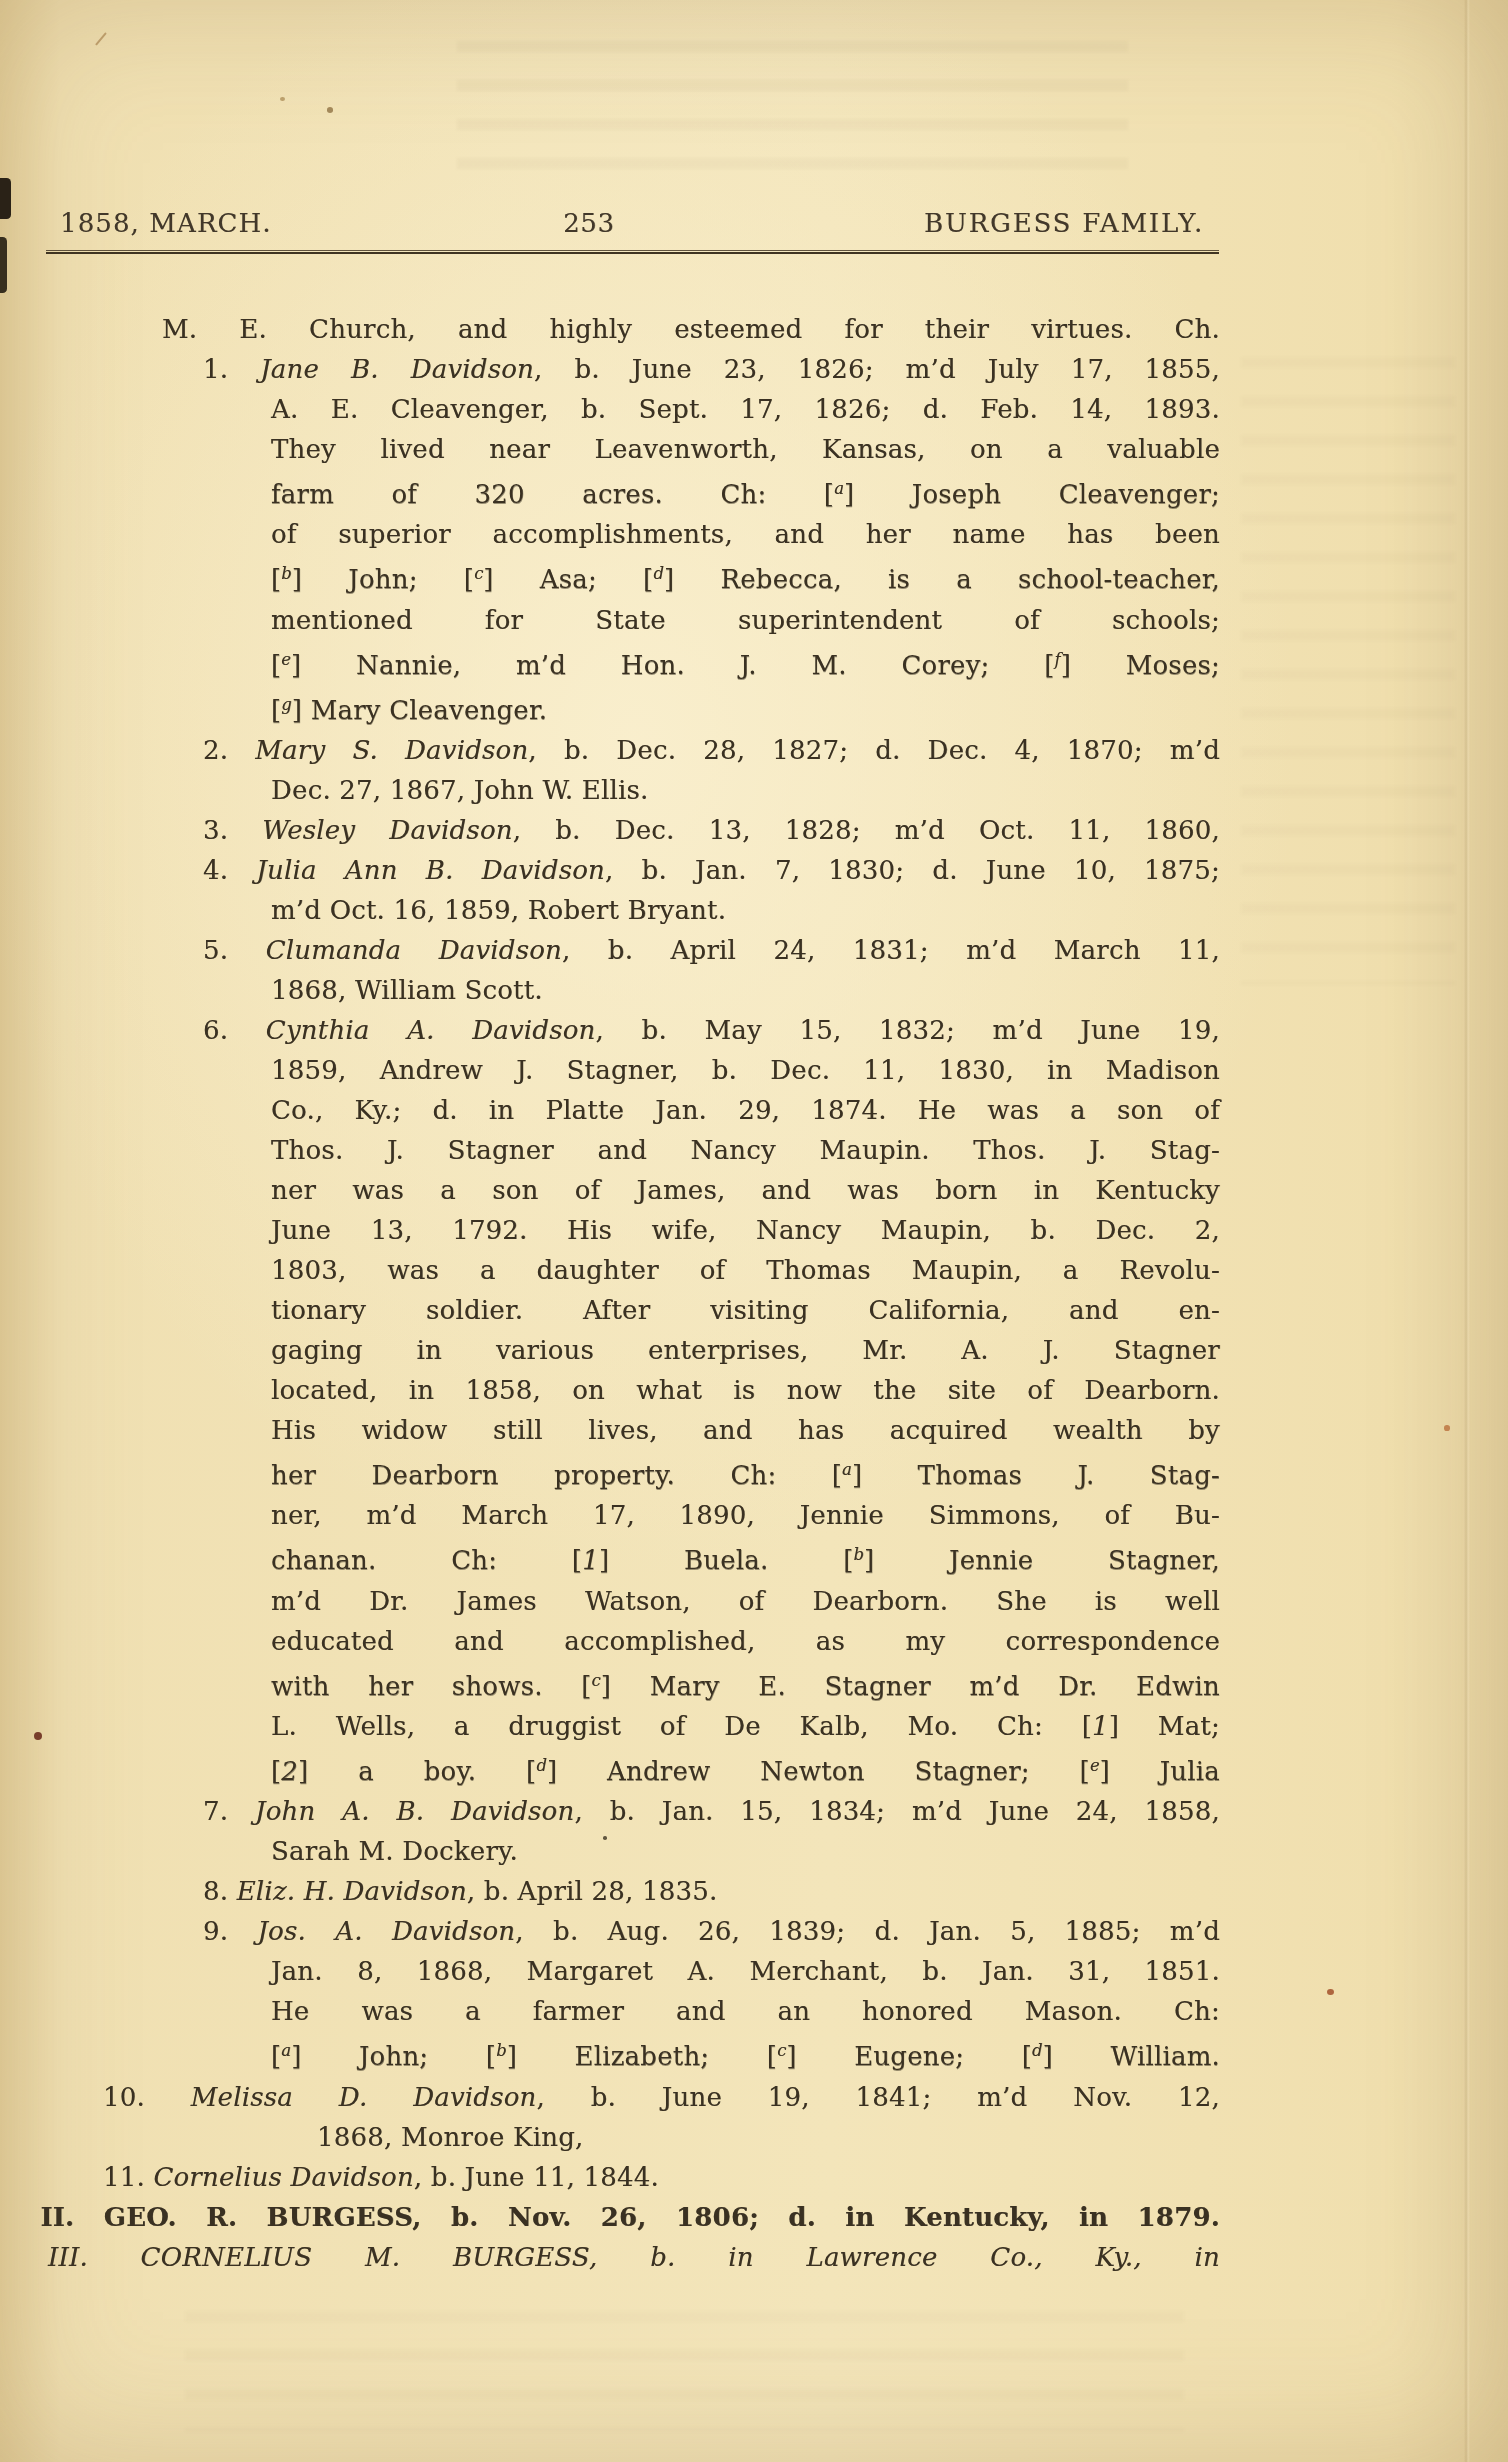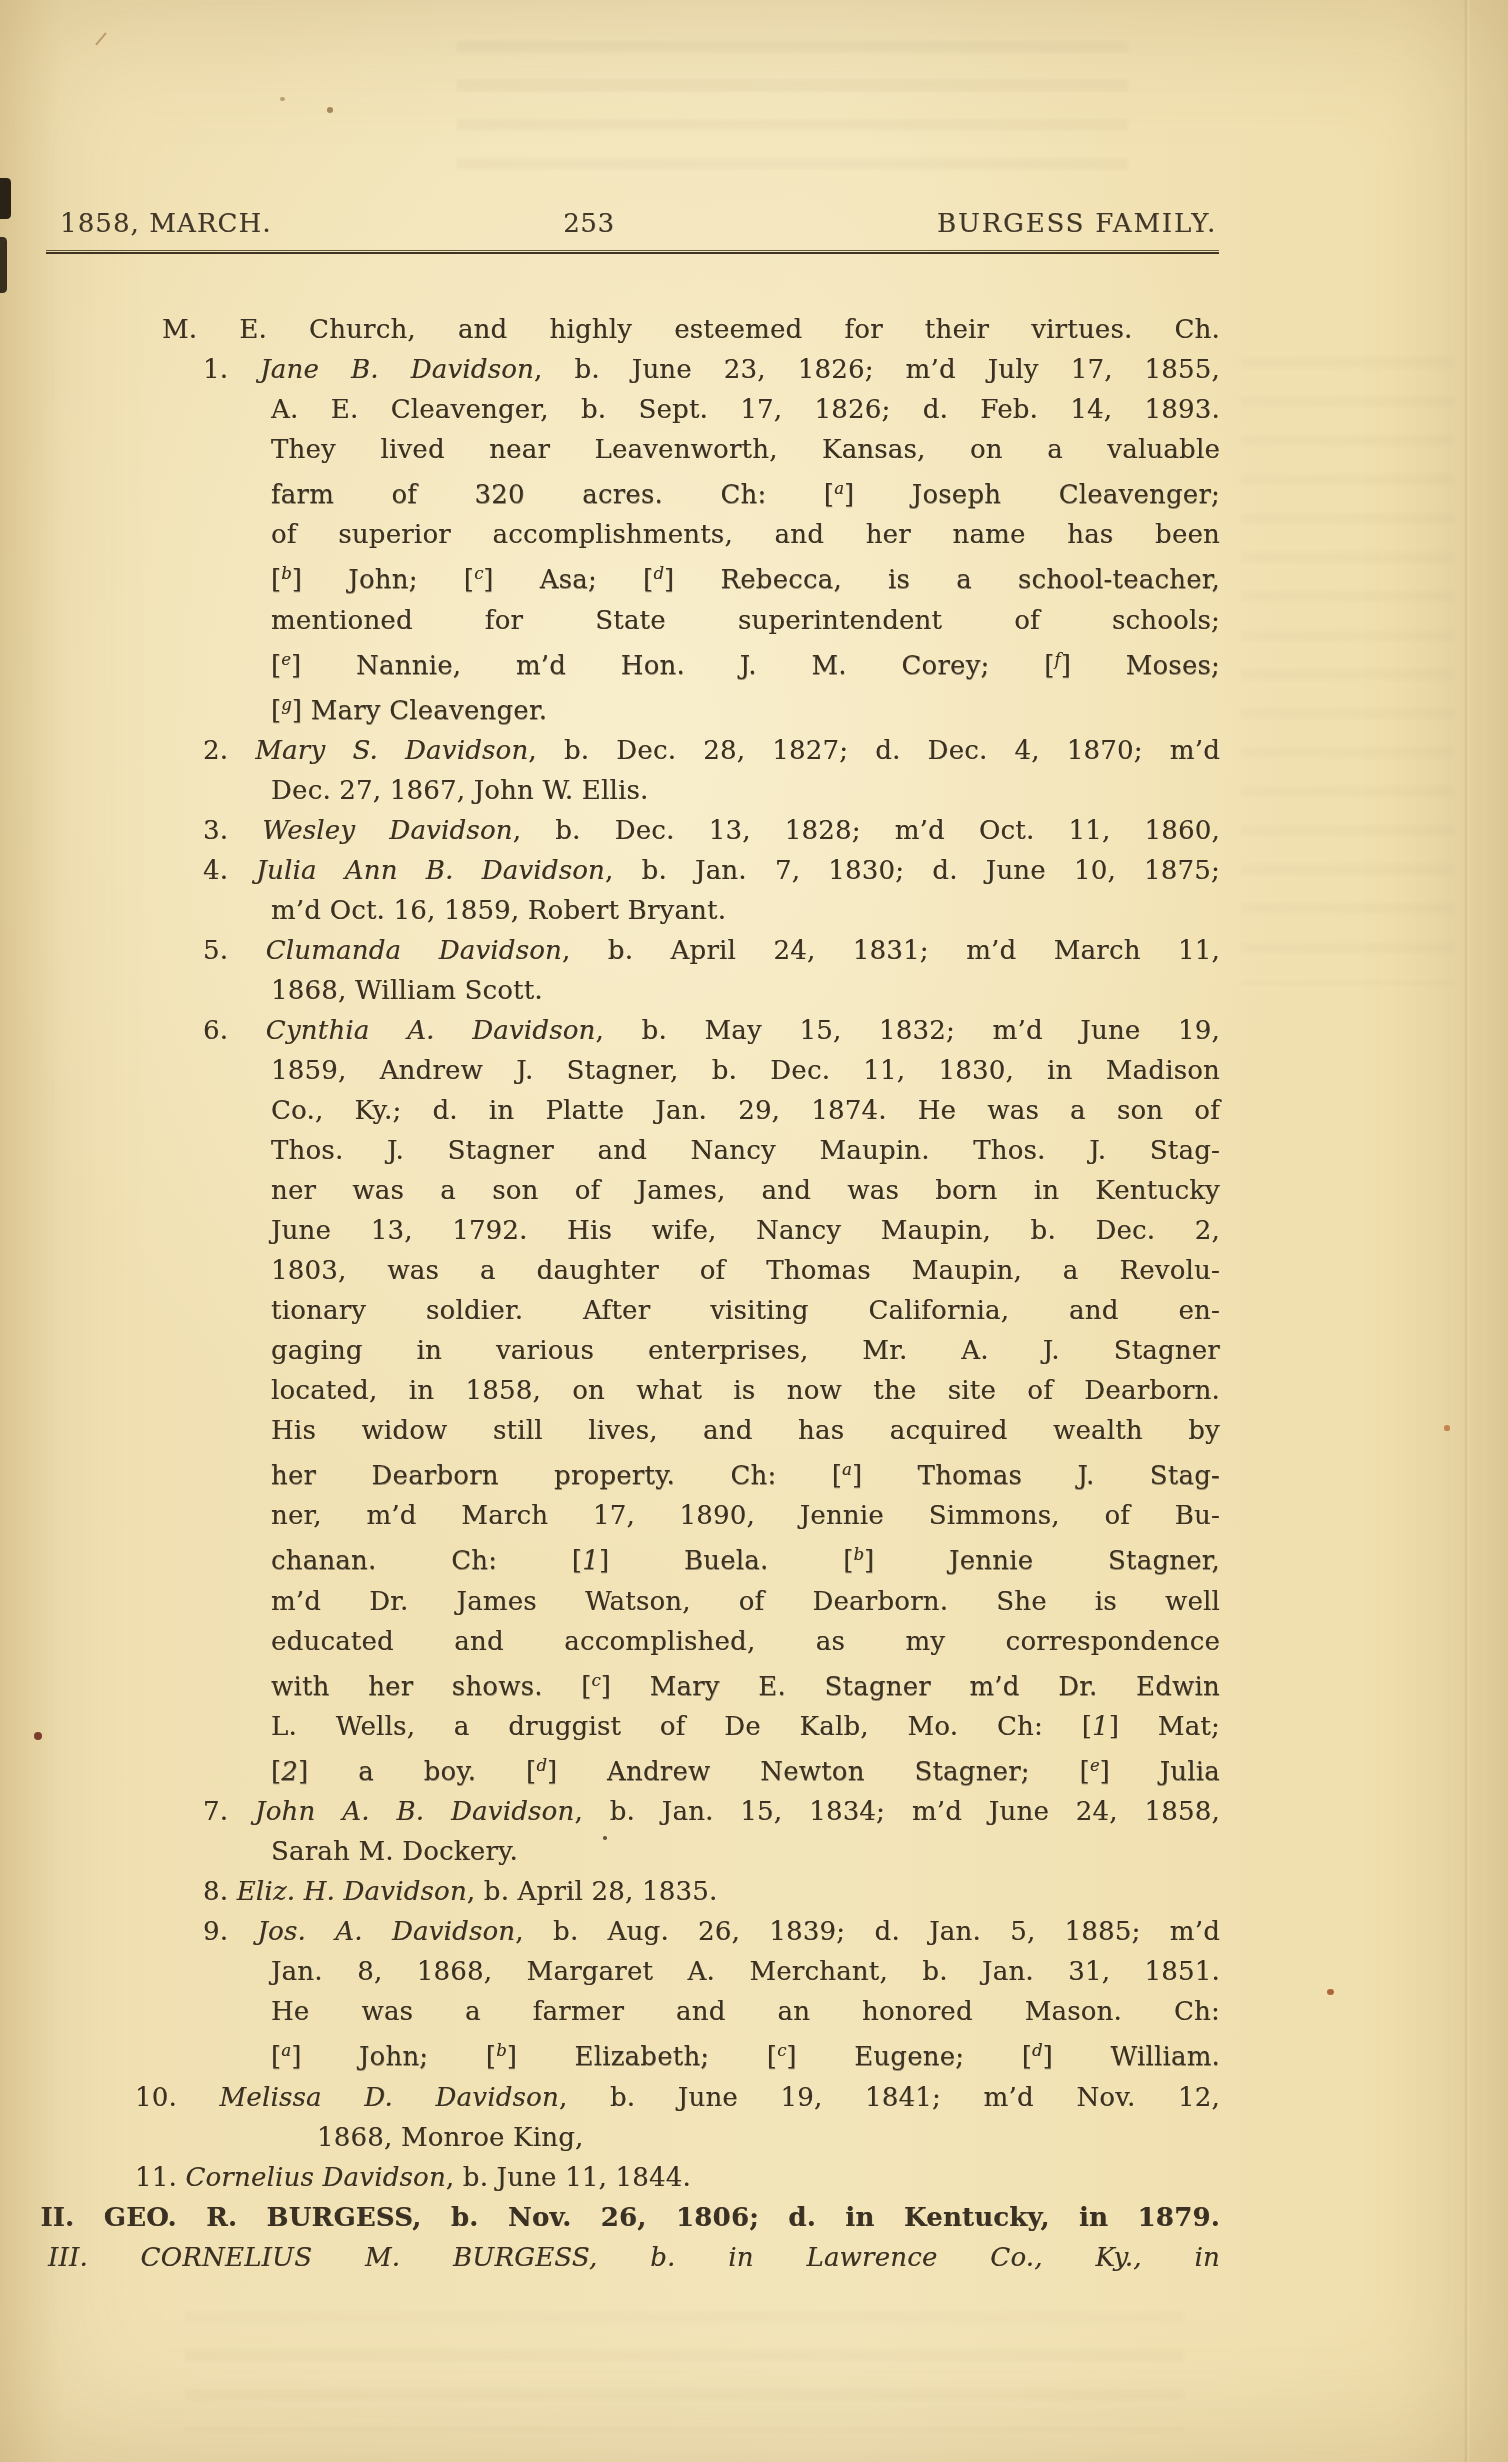--- a/index.html
+++ b/index.html
@@ -18,37 +18,37 @@
     color:var(--ink,#3a3122);
   }
   
   .pagehead{
     position:absolute;left:39px;top:208px;width:1181px;height:34px;
     font-size:26px;color:#42382a;
     text-shadow:0.3px 0.3px 0.5px rgba(58,49,34,0.45);
   }
   .pagehead .hl{position:absolute;left:21px;top:0;letter-spacing:1.1px;}
   .pagehead .hc{position:absolute;left:550px;top:0;transform:translateX(-50%);letter-spacing:0.7px;}
-  .pagehead .hr{position:absolute;right:3px;top:0;letter-spacing:1.8px;}
+  .pagehead .hr{position:absolute;right:16px;top:0;letter-spacing:1.8px;}
   .rule{
     position:absolute;left:46px;top:250px;width:1173px;height:1.4px;
     border-top:1.4px solid rgba(70,58,40,0.85);
     border-bottom:2.9px solid #3f3422;
   }
   
   .pagebody{
     position:absolute;left:39px;top:309px;width:1181px;
     font-size:26px;line-height:40px;letter-spacing:0.2px;
     text-shadow:0.3px 0.3px 0.5px rgba(58,49,34,0.5);
   }
   .line{white-space:normal;}
   .line.j{text-align:justify;text-align-last:justify;}
   .ind-p {margin-left:123px;}
   .ind-n1{margin-left:164px;}
-  .ind-n2{margin-left:96px;}
+  .ind-n2{margin-left:64px;}
   .ind-c {margin-left:232px;}
   .ind-c2{margin-left:278px;}
   .ind-r2{margin-left:1.4px;font-weight:bold;}
   .ind-r3{margin-left:9px;font-style:italic;}
   .line i{font-style:italic;}
   .line .sup{font-style:italic;font-size:16.4px;vertical-align:9.3px;letter-spacing:0;}
   
   .ghost{position:absolute;filter:blur(1.4px);opacity:.5;pointer-events:none;
     background:repeating-linear-gradient(180deg, rgba(124,110,74,0.10) 0 11.4px, rgba(124,110,74,0) 11.4px 39px);}
   .crease{position:absolute;left:1464px;top:0;width:5.7px;height:2462px;pointer-events:none;

